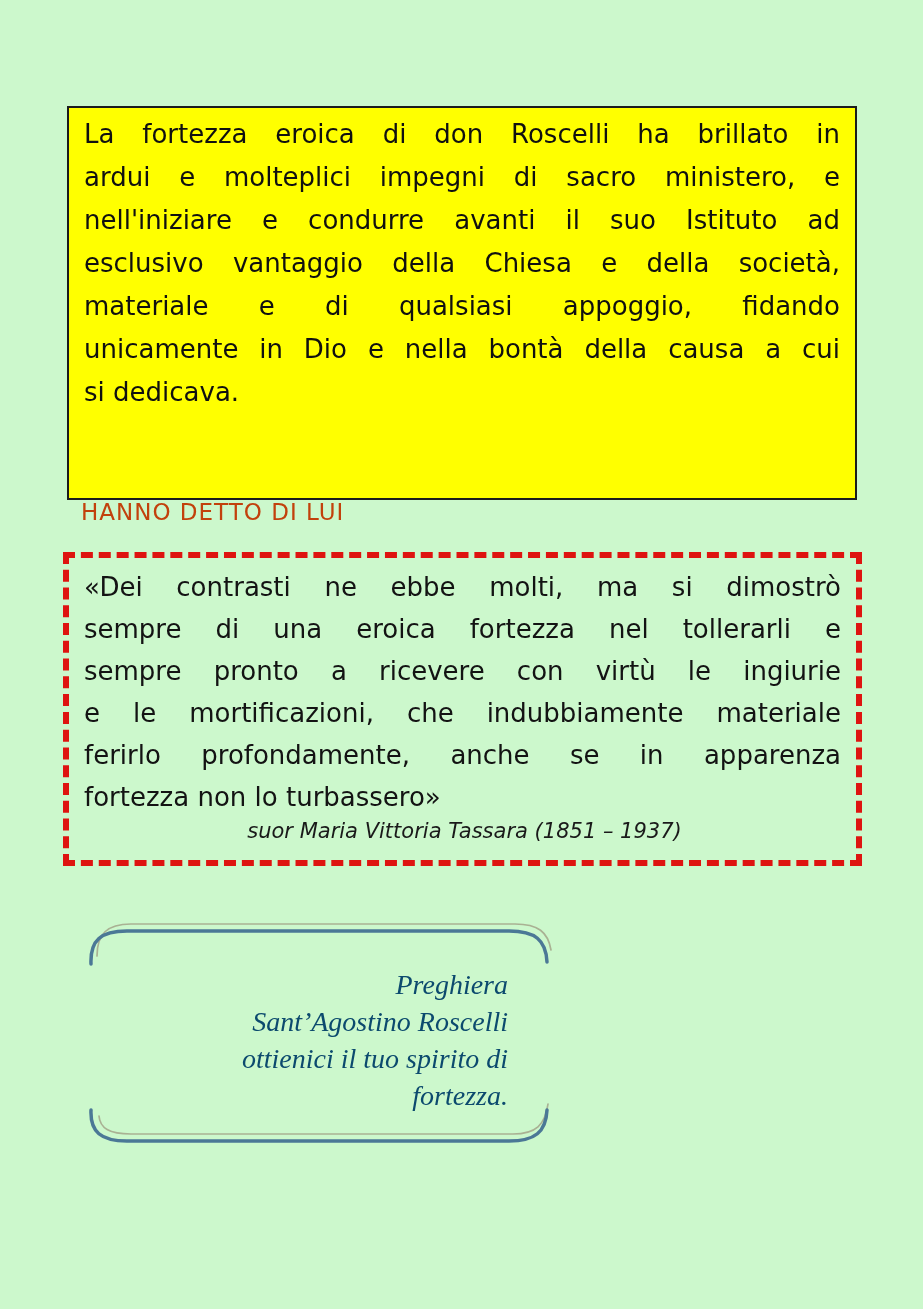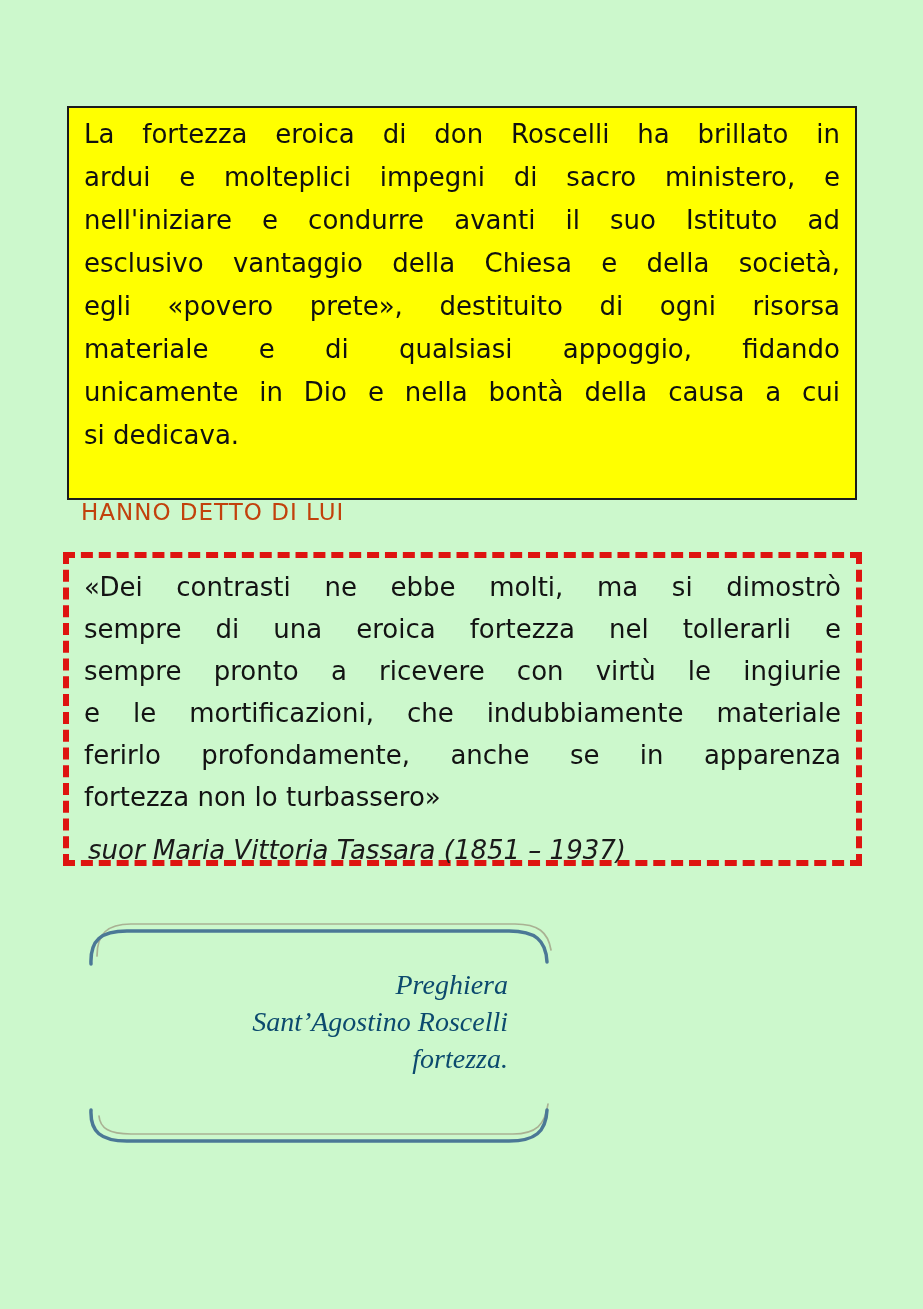--- a/index.html
+++ b/index.html
@@ -52,25 +52,26 @@
     box-sizing: border-box;
     border: 6px dashed #de1410;
     padding: 8px 15px 0 15px;
     color: #131313;
   }
   .quote-lines {
     font-size: 26px;
     line-height: 42px;
   }
   .quote-attribution {
-    margin-top: 17px;
+    margin-top: 1px;
     padding-left: 4px;
     font-style: italic;
-    font-size: 26px;
+    font-size: 21px;
     color: #1a1a1a;
+    text-align: center;
   }
 
   
   .prayer-frame {
     position: absolute;
     left: 85px;
     top: 920px;
     width: 470px;
     height: 232px;
   }
@@ -91,21 +92,20 @@
 </head>
 <body>
 
 <div class="page">
 
   <div class="yellow-box jlines">
       <div>La fortezza eroica di don Roscelli ha brillato in</div>
       <div>ardui e molteplici impegni di sacro ministero, e</div>
       <div>nell'iniziare e condurre avanti il suo Istituto ad</div>
       <div>esclusivo vantaggio della Chiesa e della società,</div>
-      <div>egli «povero prete», destituito di ogni risorsa</div>
       <div>materiale e di qualsiasi appoggio, fidando</div>
       <div>unicamente in Dio e nella bontà della causa a cui</div>
       <div>si dedicava.</div>
     </div>
 
   <div class="section-heading">HANNO DETTO DI LUI</div>
 
   <div class="quote-box">
     <div class="quote-lines jlines">
         <div>«Dei contrasti ne ebbe molti, ma si dimostrò</div>
@@ -125,17 +125,18 @@
 
       <path d="M 6 44 C 5 20 16 11 42 11 L 424 11 C 450 11 461 20 462 42" fill="none" stroke="#4b7896" stroke-width="3.5" stroke-linecap="round"></path>
 
       <path d="M 14 196 C 15 208 24 214 46 214 L 428 214 C 451 214 460 205 463 184" fill="none" stroke="#a9b193" stroke-width="1.7" stroke-linecap="round"></path>
 
       <path d="M 6 190 C 5 212 16 221 42 221 L 424 221 C 450 221 461 212 462 190" fill="none" stroke="#4b7896" stroke-width="3.5" stroke-linecap="round"></path>
     </svg>
     <div class="prayer-text">
         <div>Preghiera</div>
         <div>Sant’Agostino Roscelli</div>
+        <div>ottienici il tuo spirito di</div>
         <div>fortezza.</div>
       </div>
   </div>
 
 </div>
 
 </body></html>

